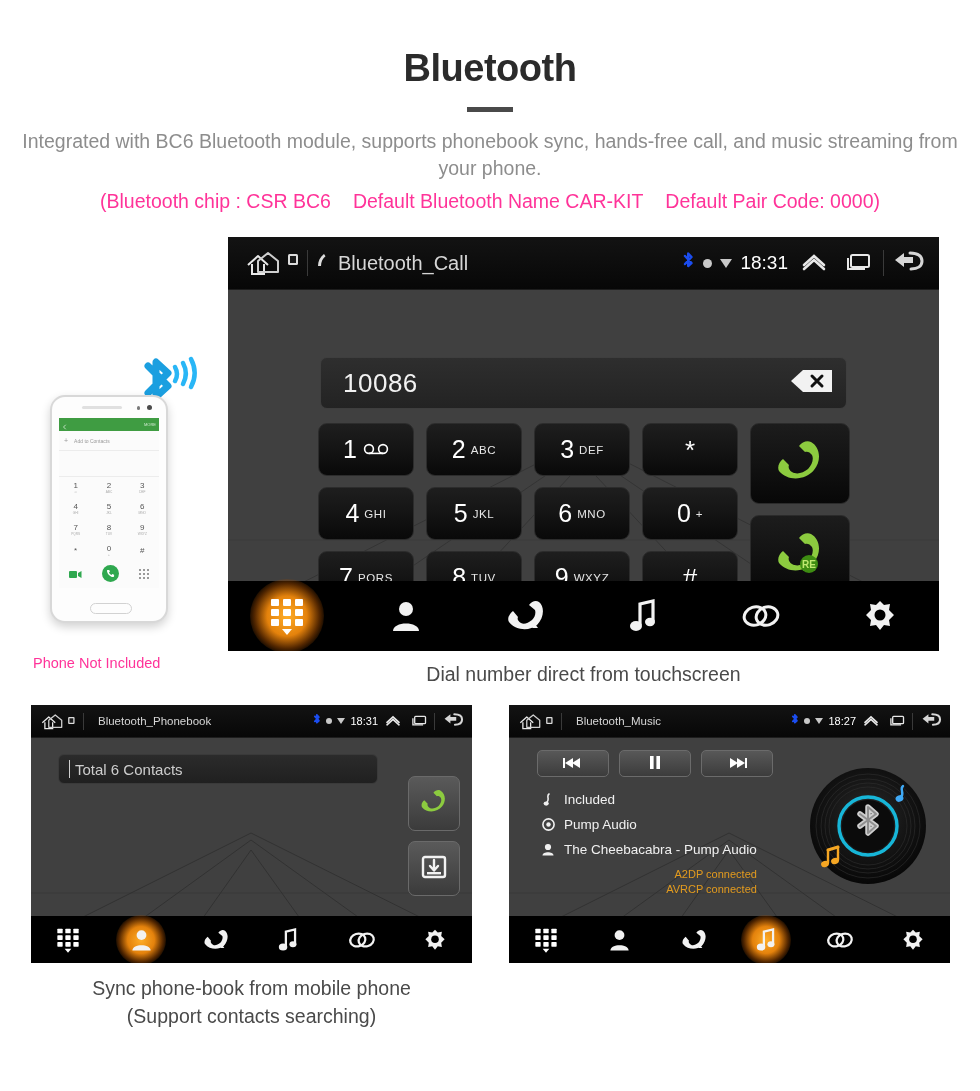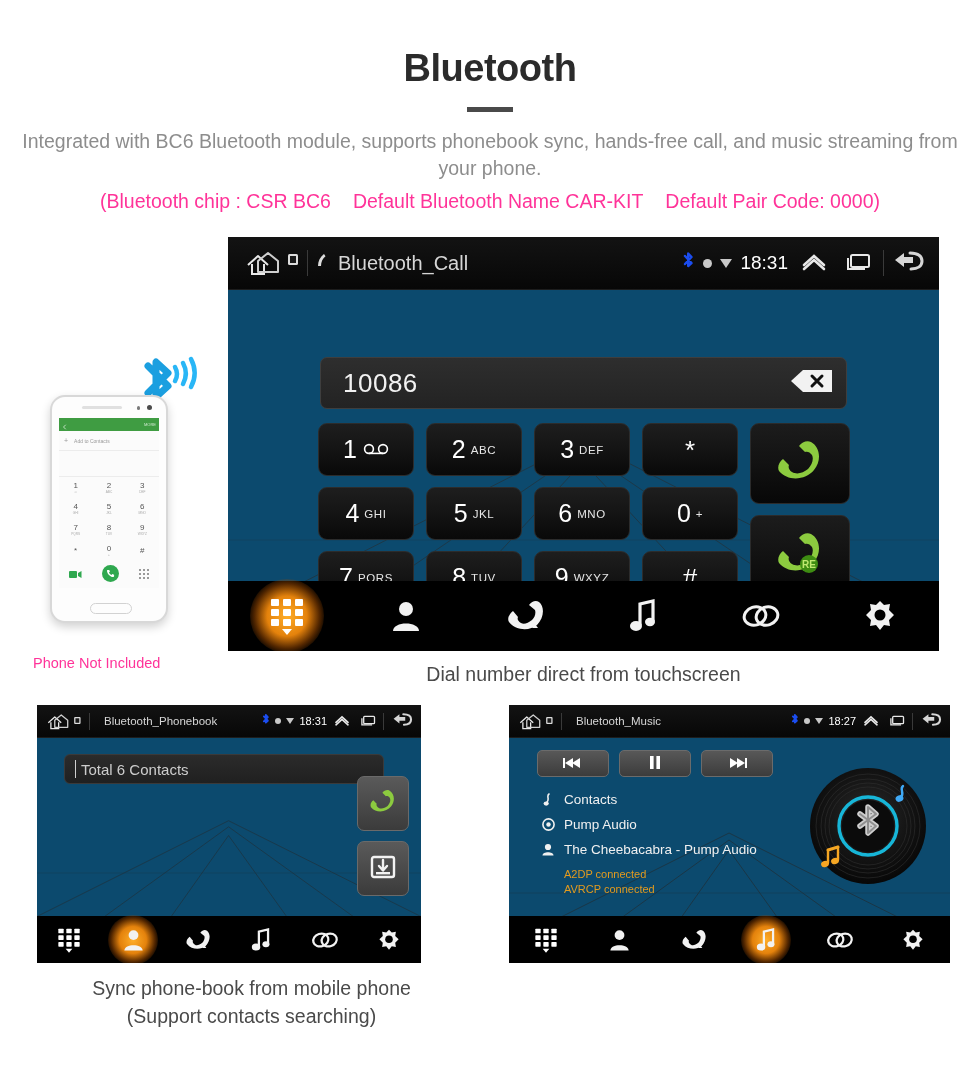--- a/index.html
+++ b/index.html
@@ -48,21 +48,21 @@
     position: absolute; left: 228px; top: 237px;
     width: 711px; height: 414px;
     background: #000;
     overflow: hidden;
   }
   .unit-sm {
     position: absolute;
     background: #000;
     overflow: hidden;
   }
-  .unit-pb { left: 37px; top: 705px; width: 384px; height: 258px; }
+  .unit-pb { left: 31px; top: 705px; width: 441px; height: 258px; }
   .unit-mu { left: 509px; top: 705px; width: 441px; height: 258px; }
 
   
   .statusbar {
     position: relative;
     width: 100%;
     background: linear-gradient(#131313, #070707);
     display: flex; align-items: center;
     border-bottom: 1px solid #1d1d1d;
   }
@@ -82,21 +82,21 @@
   .dot-grey { width: 9px; height: 9px; border-radius: 50%; background: #c9c9c9; display:inline-block; }
   .unit-sm .dot-grey { width: 6px; height: 6px; }
   .tri-grey {
     width: 0; height: 0; display:inline-block;
     border-left: 6px solid transparent; border-right: 6px solid transparent;
     border-top: 9px solid #c9c9c9;
   }
   .unit-sm .tri-grey { border-left-width: 4px; border-right-width: 4px; border-top-width: 6px; }
 
   
-  .unit-body { position: relative; width: 100%; background: #0c4a6e; overflow: hidden; }
+  .unit-body { position: relative; width: 100%; background: #404040; overflow: hidden; text-align: right; }
   .unit-main .unit-body { height: 361px; }
   .unit-sm .unit-body { height: 225px; }
   .rays { position: absolute; inset: 0; pointer-events: none; opacity: .55; }
 
   
   .dial-input {
     position: absolute; left: 92px; top: 67px; width: 527px; height: 52px;
     background: linear-gradient(#2e2e2e, #232323);
     border: 1px solid #3e3e3e; border-radius: 7px;
     display: flex; align-items: center; padding: 0 12px 0 22px;
@@ -783,21 +783,21 @@
       </div>
 
       <div class="mu-meta">
         <div class="mu-row">
           <span class="mi">
             <svg width="10" height="14" viewBox="0 0 10 14">
                 <path d="M6 1 C3 3 7 6 4 9" fill="none" stroke="#f0f0f0" stroke-width="1.6" stroke-linecap="round"></path>
                 <ellipse cx="3.2" cy="10.6" rx="2.6" ry="2.1" fill="#f0f0f0"></ellipse>
               </svg>
           </span>
-          <span class="mt">Contacts</span>
+          <span class="mt">Included</span>
         </div>
         <div class="mu-row">
           <span class="mi">
             <svg width="13" height="13" viewBox="0 0 13 13">
                 <circle cx="6.5" cy="6.5" r="5.6" fill="none" stroke="#f0f0f0" stroke-width="1.6"></circle>
                 <circle cx="6.5" cy="6.5" r="2.2" fill="#f0f0f0"></circle>
               </svg>
           </span>
           <span class="mt">Pump Audio</span>
         </div>

